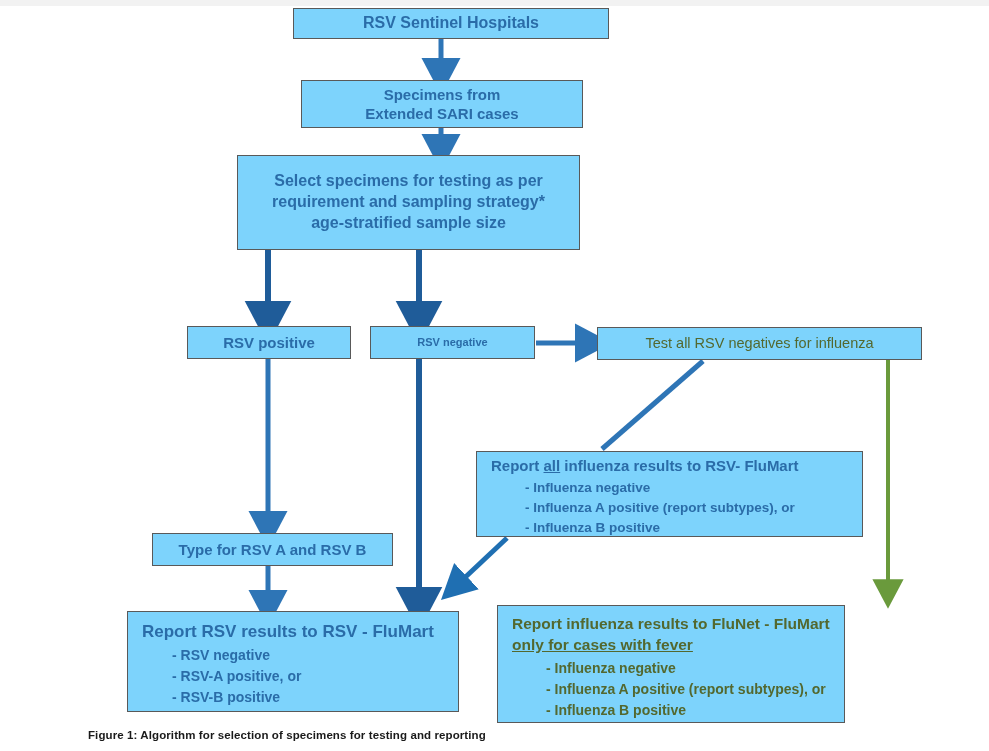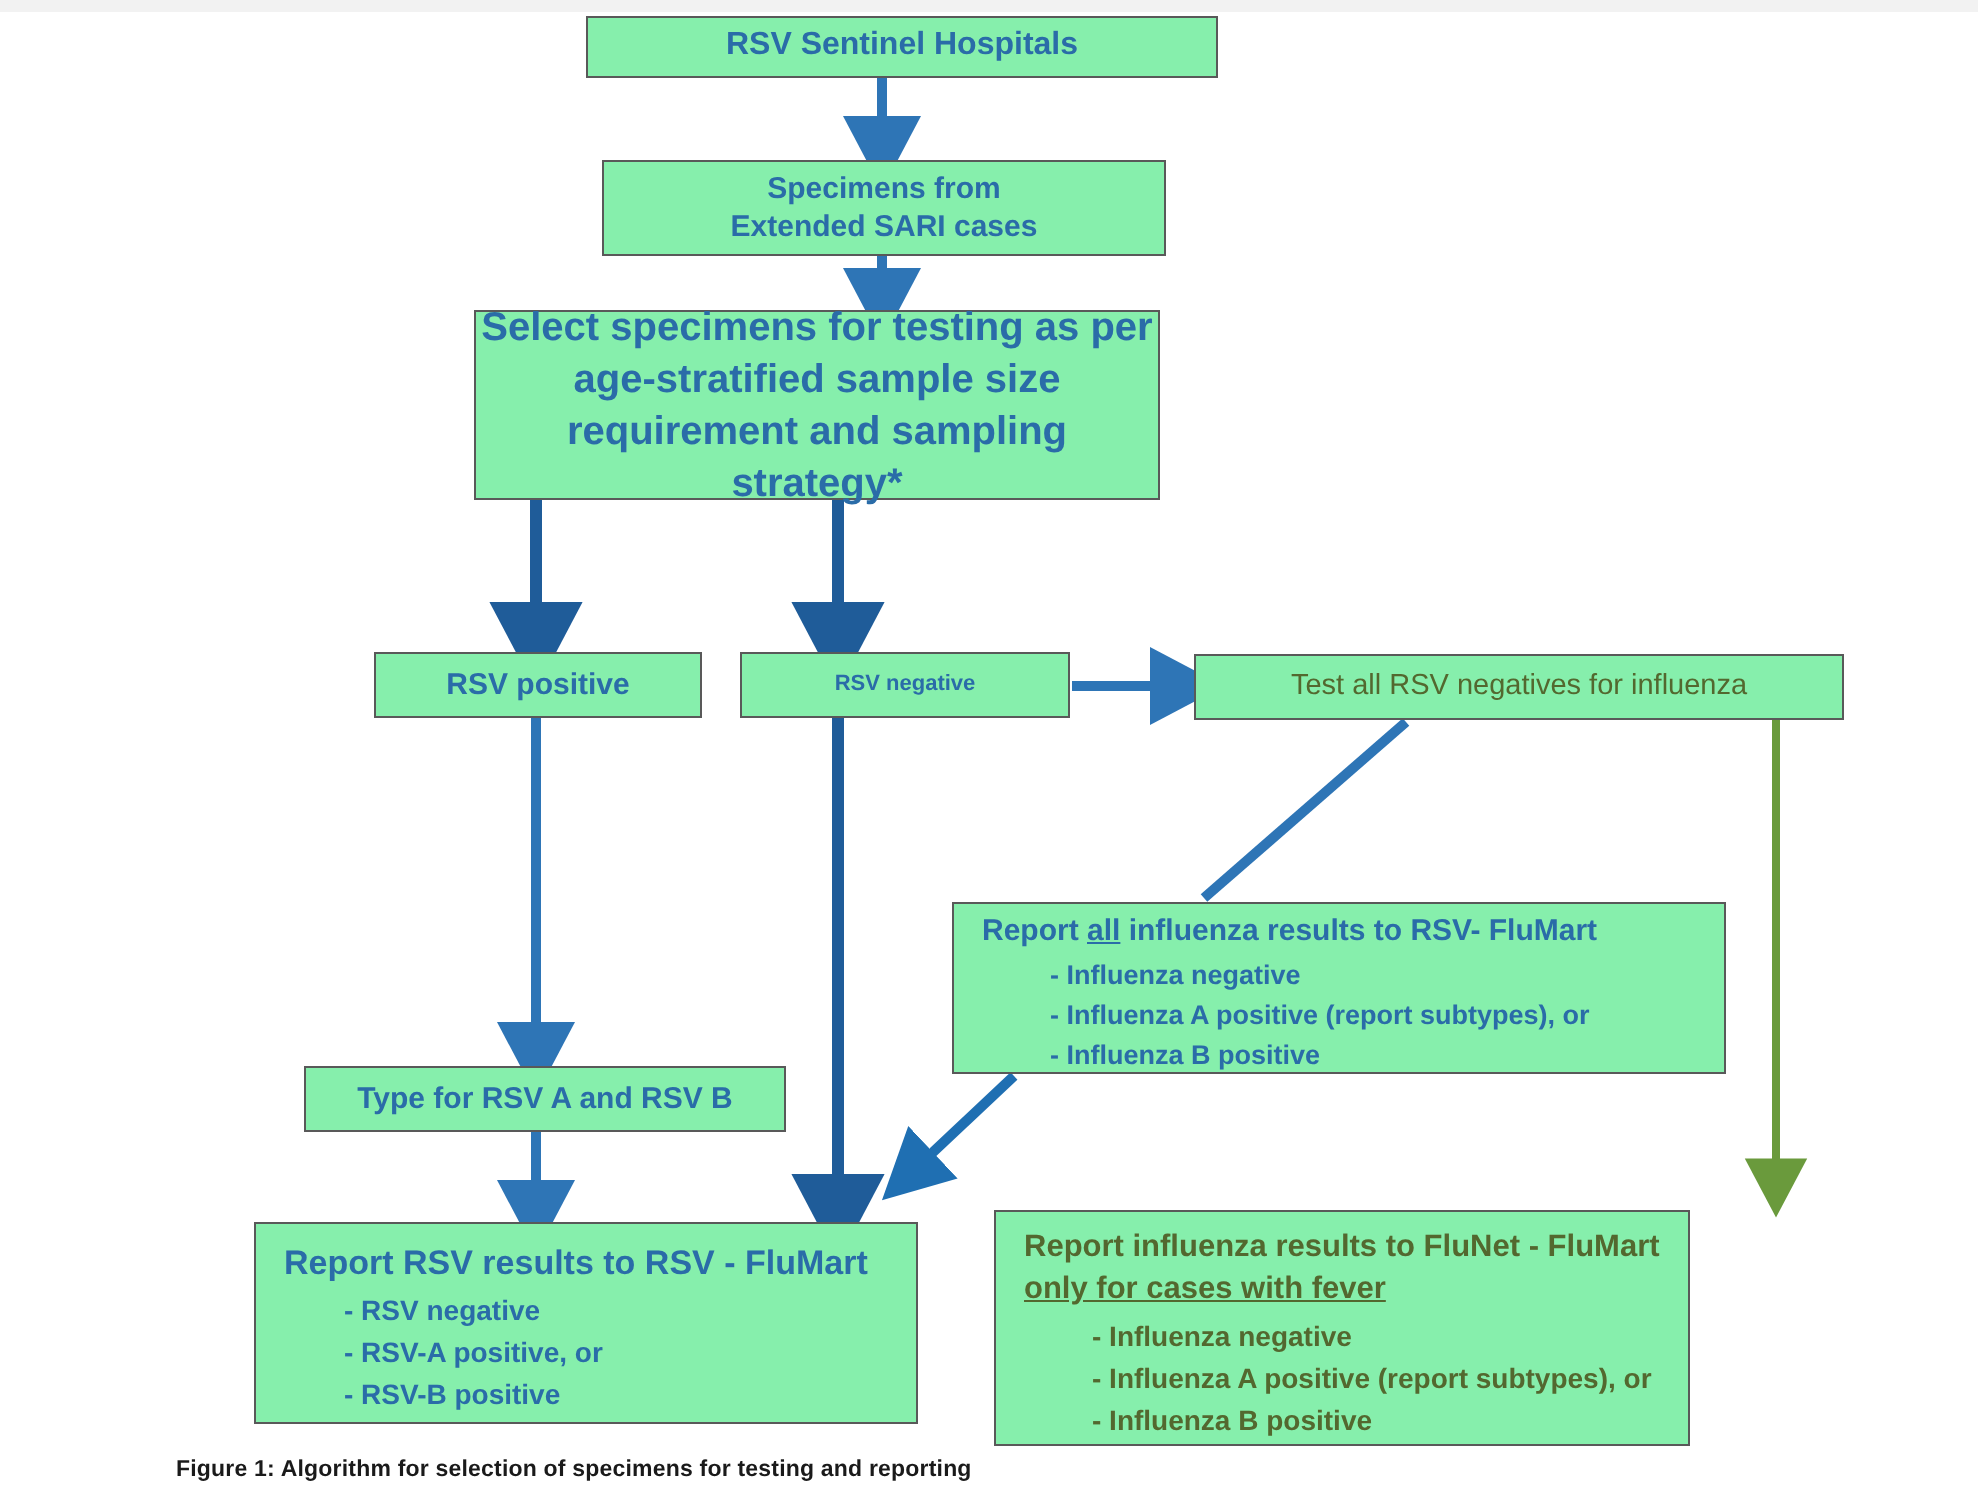--- a/index.html
+++ b/index.html
@@ -20,21 +20,21 @@
     position: absolute;
     left: 0; top: 0;
     width: 989px; height: 6px;
     background: #f2f2f2;
   }
   
   .box {
     position: absolute;
     box-sizing: border-box;
     border: 1px solid #595959;
-    background: #86efac;
+    background: #7dd3fc;
     display: flex;
     flex-direction: column;
     justify-content: center;
   }
   .box.center   { align-items: center; text-align: center; }
   .box.leftal   { align-items: flex-start; text-align: left; }
   .title-blue {
     color: #2a6ca8;
     font-weight: bold;
     line-height: 1.3;
@@ -58,21 +58,21 @@
   }
   .li-green {
     color: #53682f;
     font-weight: bold;
   }
   .u { text-decoration: underline; }
 
   
   #box-sentinel      { left:293px; top:8px;   width:316px; height:31px; font-size:16px; }
   #box-specimens     { left:301px; top:80px;  width:282px; height:48px; font-size:15px; }
-  #box-select        { left:237px; top:155px; width:343px; height:95px; font-size:20px; }
+  #box-select        { left:237px; top:155px; width:343px; height:95px; font-size:16px; }
   #box-rsvpos        { left:187px; top:326px; width:164px; height:33px; font-size:15px; }
   #box-rsvneg        { left:370px; top:326px; width:165px; height:33px; font-size:11px; }
   #box-testall       { left:597px; top:327px; width:325px; height:33px; font-size:14.5px; }
   #box-typersv       { left:152px; top:533px; width:241px; height:33px; font-size:15px; }
   #box-rptflu        { left:476px; top:451px; width:387px; height:86px; font-size:14px; padding:7px 0 0 14px; }
   #box-rptrsv        { left:127px; top:611px; width:332px; height:101px; font-size:14px; padding:7px 0 0 14px; }
   #box-rptflunet     { left:497px; top:605px; width:348px; height:118px; font-size:14.5px; padding:7px 0 0 14px; }
 
   #box-rptflu .hdr-blue   { font-size:15px; margin-bottom:4px;text-align:right; }
   #box-rptrsv .hdr-blue   { font-size:17px; margin-bottom:3px; }
@@ -156,22 +156,22 @@
     <div class="title-blue">RSV Sentinel Hospitals</div>
   </div>
 
   <div class="box center" id="box-specimens">
     <div class="title-blue">Specimens from</div>
     <div class="title-blue">Extended SARI cases</div>
   </div>
 
   <div class="box center" id="box-select">
     <div class="title-blue">Select specimens for testing as per</div>
+    <div class="title-blue">requirement and sampling strategy*</div>
     <div class="title-blue">age-stratified sample size</div>
-    <div class="title-blue">requirement and sampling strategy*</div>
   </div>
 
   <div class="box center" id="box-rsvpos">
     <div class="title-blue">RSV positive</div>
   </div>
 
   <div class="box center" id="box-rsvneg">
     <div class="title-blue">RSV negative</div>
   </div>
 

